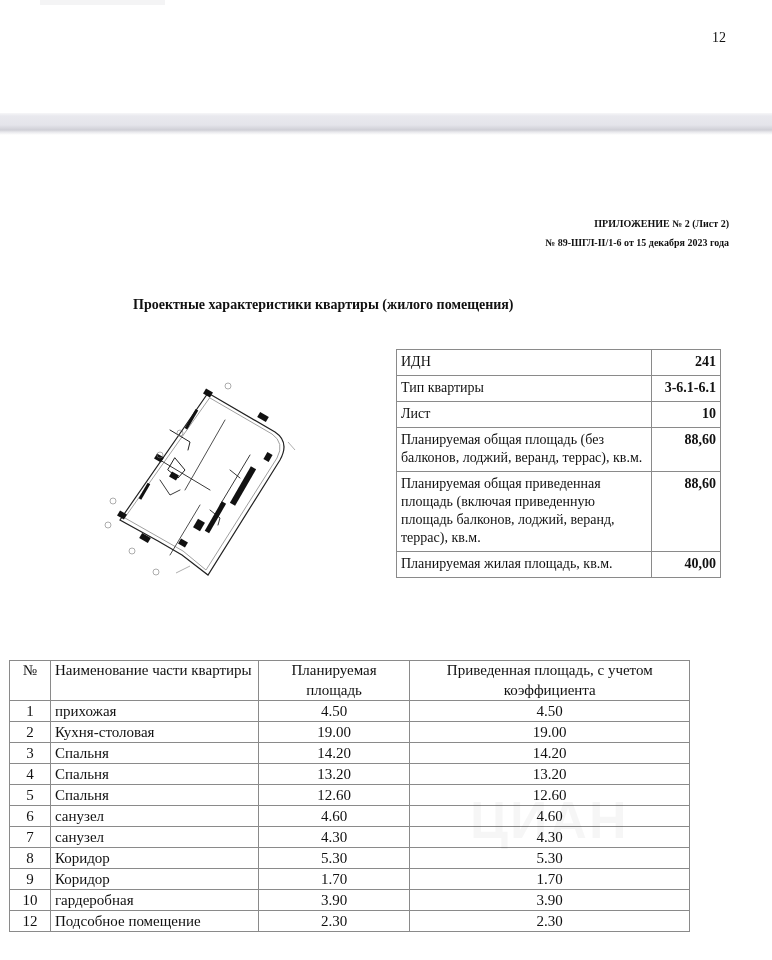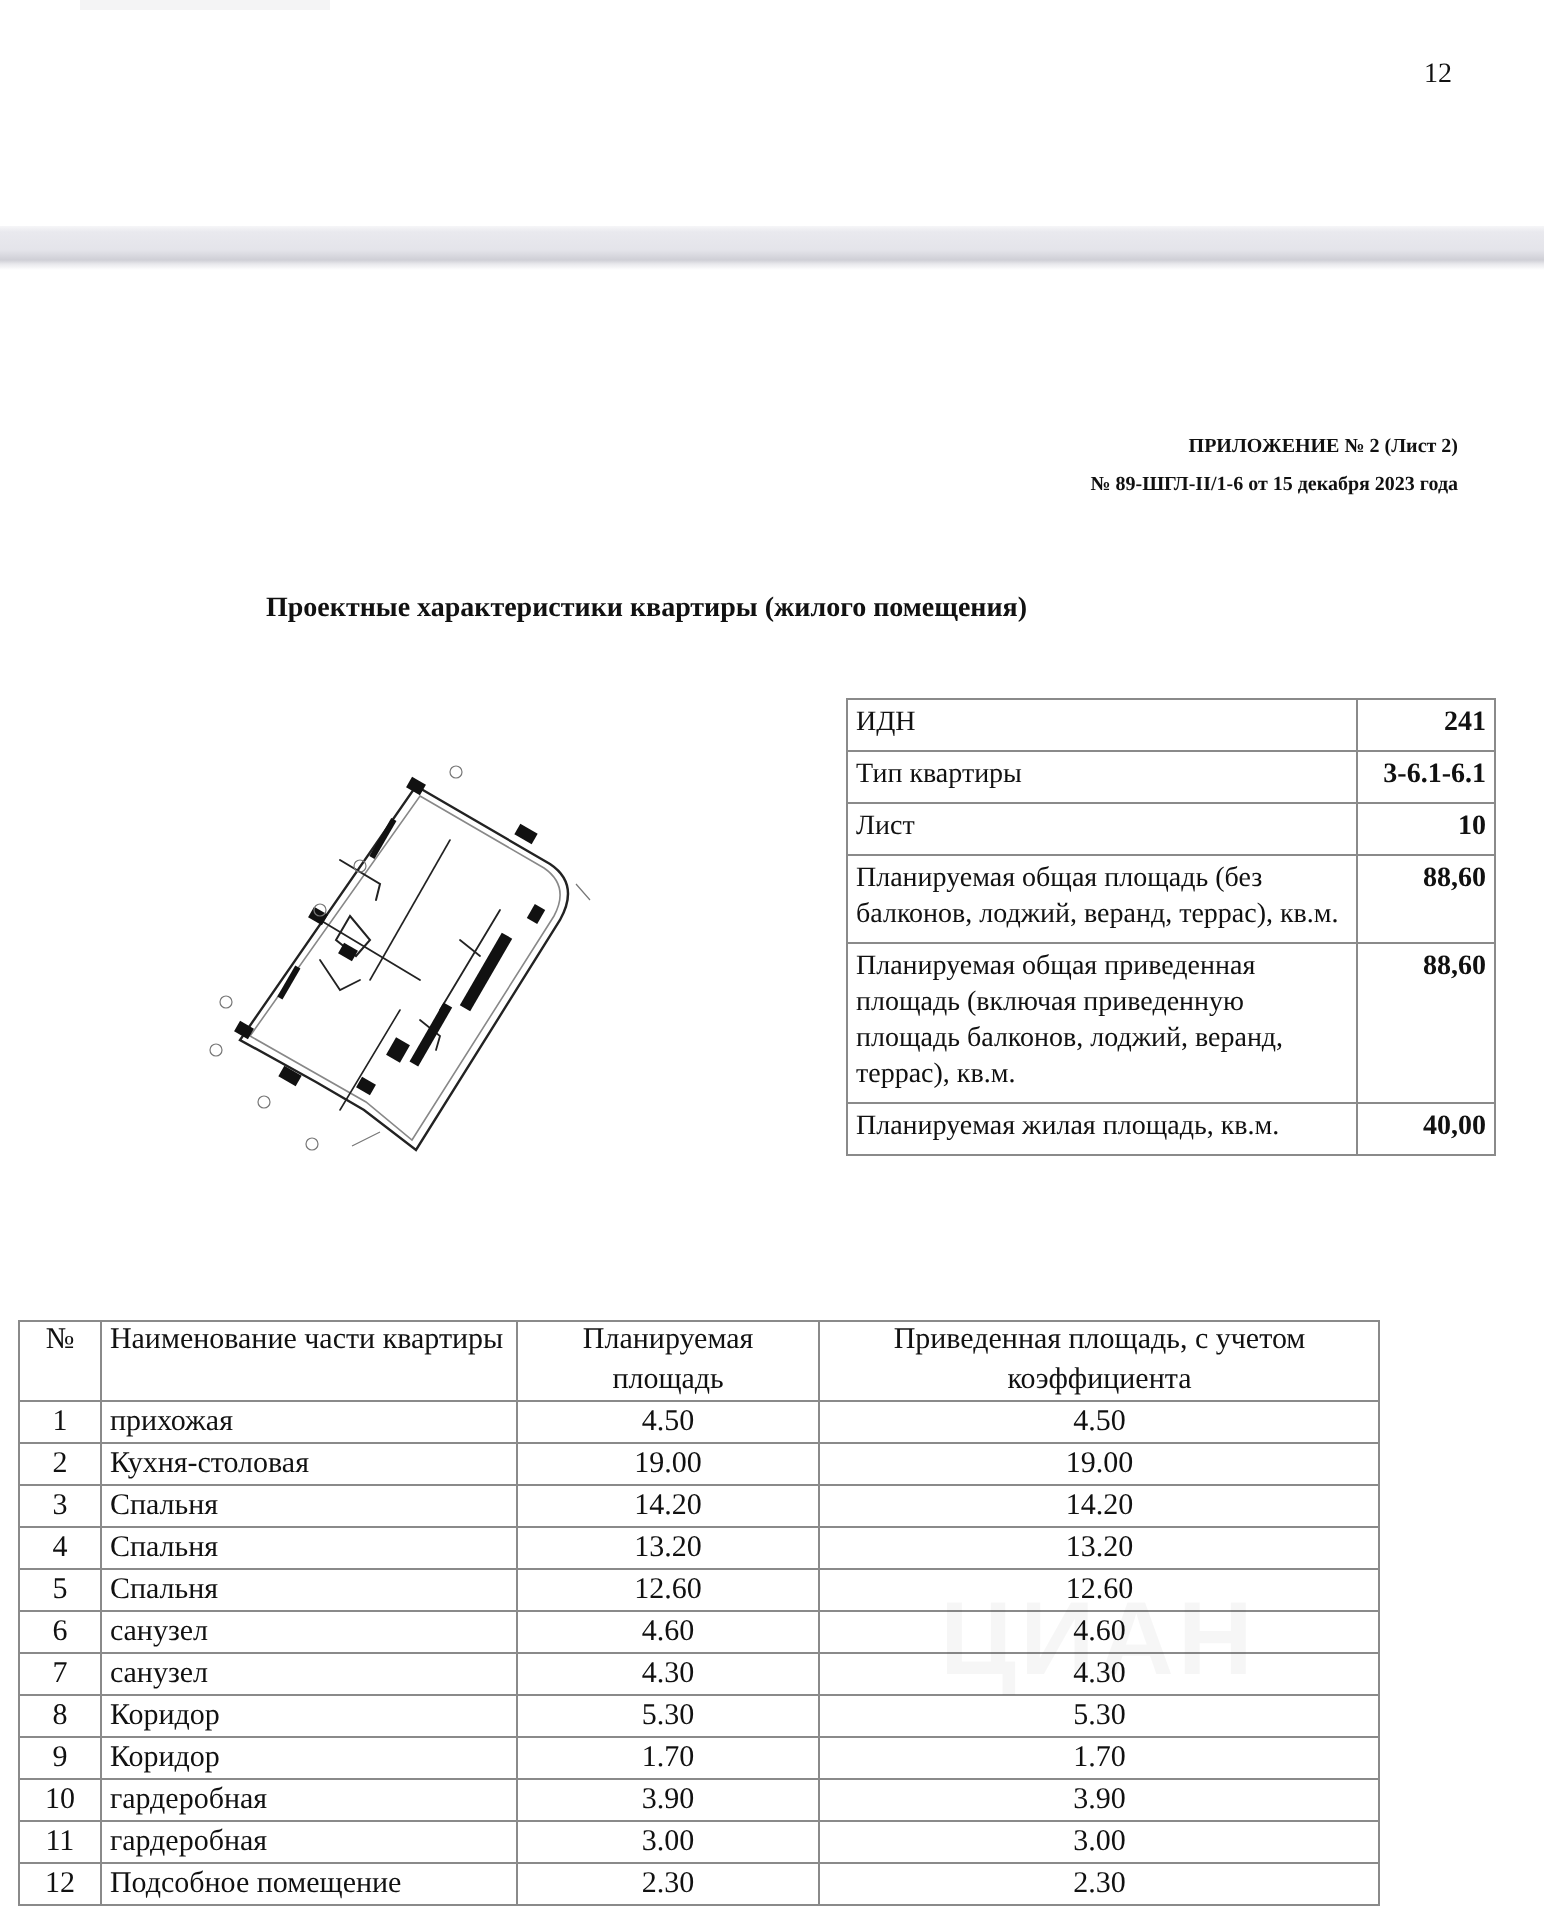--- a/index.html
+++ b/index.html
@@ -7,21 +7,21 @@
          font-family:"Liberation Serif", "DejaVu Serif", serif; color:#111; }
   .page-number { position:absolute; left:712px; top:30px; font-size:14px; }
   .top-ghost { position:absolute; left:40px; top:0; width:125px; height:5px; background:#f4f4f5; }
   .separator { position:absolute; left:0; top:113px; width:772px; height:22px;
                background:linear-gradient(#f6f6f8 0, #e9e9ee 3px, #e4e4ea 12px, #cfcfd6 17px, #e8e8ec 19px, #ffffff 22px); }
   .header-block { position:absolute; right:43px; top:215px; text-align:right; font-weight:bold; font-size:10px; line-height:18.5px;margin-left:12px; }
   .doc-title { position:absolute; left:133px; top:297px; font-weight:bold; font-size:14px; }
   .floor-plan { position:absolute; left:100px; top:370px; width:200px; height:210px; }
   table { border-collapse:collapse; position:absolute; }
   td { border:1.5px solid #8a8a8a; }
-  .specs { left:423px; top:349px; width:325px; font-size:14px; line-height:18px; }
+  .specs { left:396px; top:349px; width:325px; font-size:14px; line-height:18px; }
   .specs td { padding:3px 4px 4px 4px; vertical-align:top; }
   .specs td.val { width:60px; text-align:right; font-weight:bold; }
   .rooms { left:9px; top:660px; width:681px; font-size:15px; line-height:19.5px; }
   .rooms td { padding:0 4px; vertical-align:top; }
   .rooms td.c { text-align:center; }
   .rooms tr.row td { height:20px; line-height:20px; }
   .watermark { position:absolute; left:470px; top:790px; font-family:"Liberation Sans", sans-serif;
                font-size:52px; font-weight:bold; color:rgba(0,0,0,0.035); letter-spacing:2px; pointer-events:none; }
 </style>
 </head>
@@ -180,26 +180,20 @@
         <td class="c">1.70</td>
         <td class="c">1.70</td>
       </tr>
       <tr class="row">
         <td class="c">10</td>
         <td>гардеробная</td>
         <td class="c">3.90</td>
         <td class="c">3.90</td>
       </tr>
       <tr class="row">
-        <td class="c">11</td>
-        <td>гардеробная</td>
-        <td class="c">3.00</td>
-        <td class="c">3.00</td>
-      </tr>
-      <tr class="row">
         <td class="c">12</td>
         <td>Подсобное помещение</td>
         <td class="c">2.30</td>
         <td class="c">2.30</td>
       </tr>
     </tbody>
 </table>
 
 <div class="watermark">ЦИАН</div>
 

